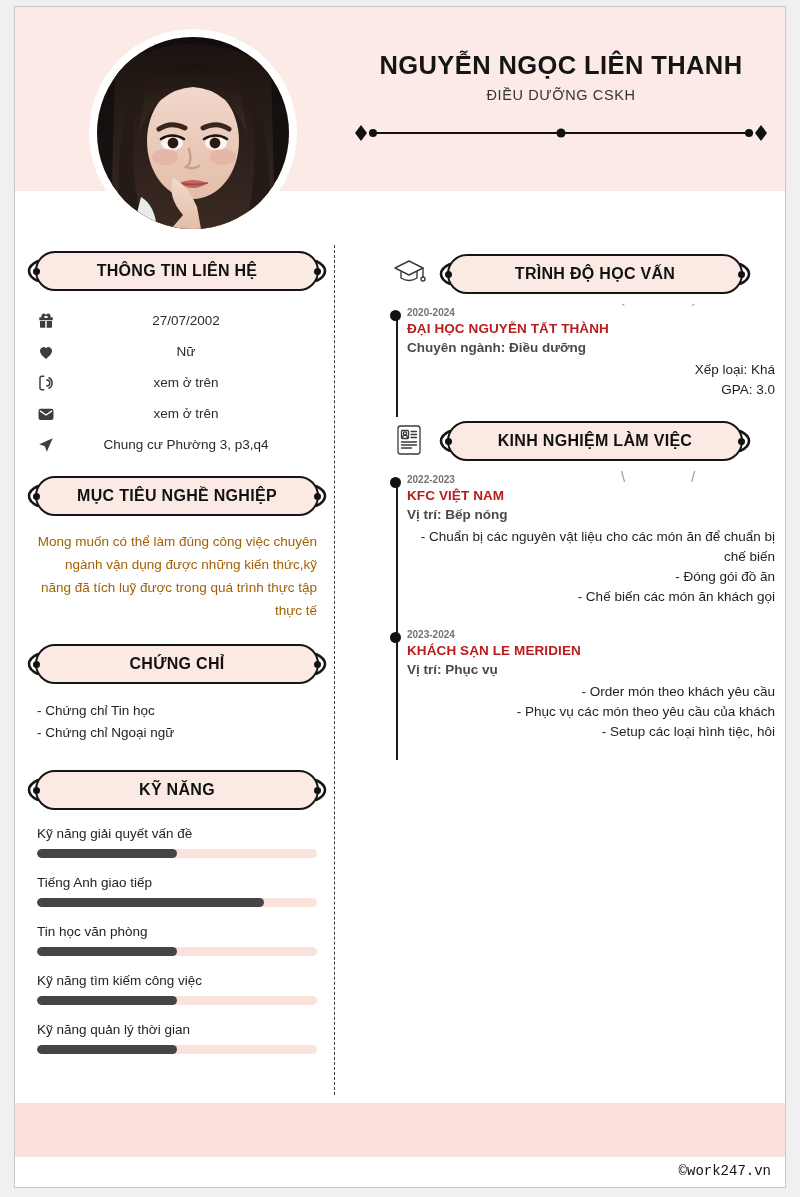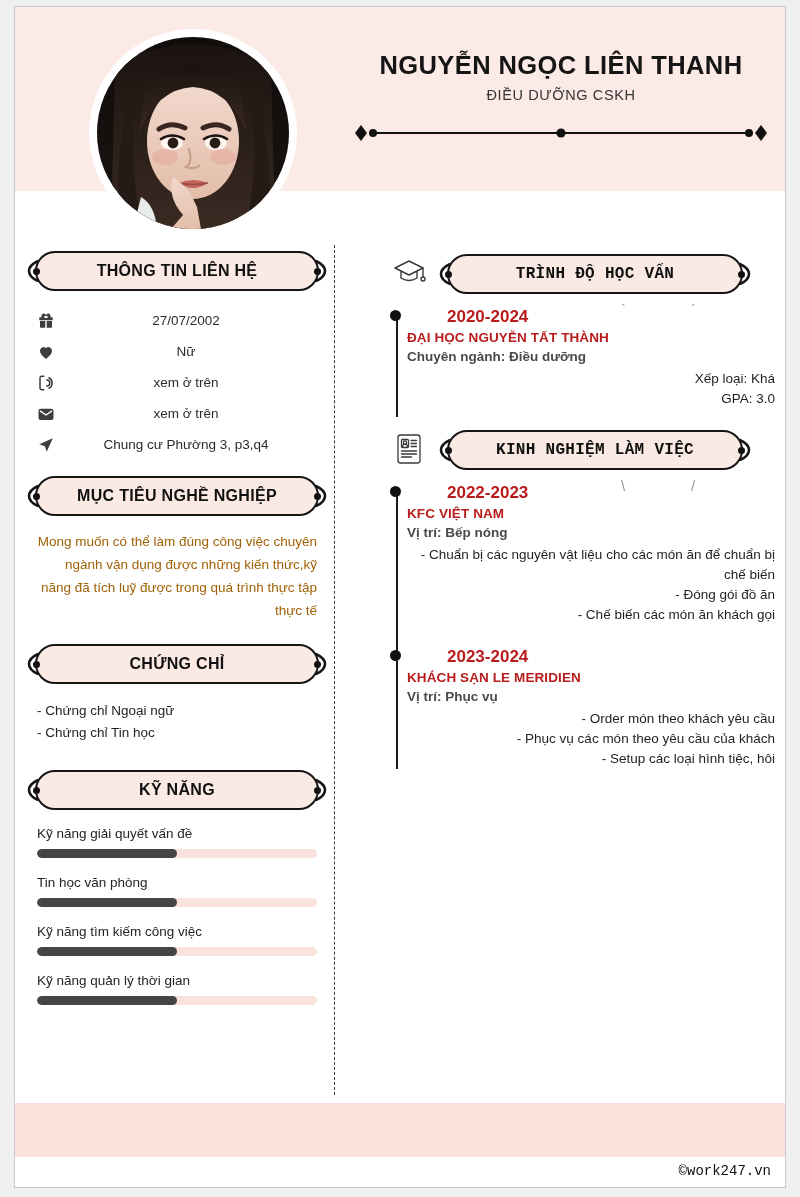--- a/index.html
+++ b/index.html
@@ -139,21 +139,21 @@
     margin-bottom: 17px;
     overflow: hidden;
   }
   .skill-fill {
     height: 100%; border-radius: 5px;
     background: #454545;
   }
 
   
   .sec-head {
-    position: relative; height: 46px; margin-bottom: 2px; font-family: Liberation Mono, monospace;
+    position: relative; height: 46px; margin-bottom: 2px;
   }
   .sec-icon {
     position: absolute; left: 20px; top: 4px;
     width: 36px; height: 36px; color: #3a3a3a;
   }
   .sec-icon svg { display: block; }
   .sec-pill {
     position: absolute; left: 68px; right: 24px; top: 3px; height: 40px;
   }
 
@@ -166,21 +166,21 @@
     position: absolute; left: 25px; top: 8px;
     width: 1.8px; background: #1a1a1a;
   }
   .tl-item { position: relative; margin-bottom: 18px; }
   .tl-bullet {
     position: absolute; left: -17px; top: 3px;
     width: 11px; height: 11px; border-radius: 50%;
     background: #111;
   }
   .tl-years {
-    font-size: 17px; font-weight: bold; color: #b91c1c; margin-bottom: 3px; margin-left: 40px;
+    font-size: 10px; font-weight: bold; color: #737373; margin-bottom: 3px;
   }
   .tl-org {
     font-size: 13.5px; font-weight: bold; color: #b91c1c; margin-bottom: 4px;
     letter-spacing: .1px;
   }
   .tl-sub {
     font-size: 13.5px; color: #4a4a4a; margin-bottom: 5px; font-weight: bold;
   }
   .tl-b {
     font-size: 13.5px; color: #1f1f1f; line-height: 20px; text-align: right;
@@ -352,22 +352,22 @@
       <svg class="pill-notch r" viewBox="0 0 11 22" xmlns="http://www.w3.org/2000/svg">
         <path d="M0 1 Q9 5 9 11 Q9 17 0 21" stroke="#151515" stroke-width="2.6" fill="none" stroke-linecap="round"></path>
       </svg>
       <div class="pill-body">
           <span class="pill-label">CHỨNG CHỈ</span>
         </div>
       <span class="pill-dot l"></span>
       <span class="pill-dot r"></span>
     </div>
     <div class="cert-list">
+      <div class="cert-item">- Chứng chỉ Tin học</div>
       <div class="cert-item">- Chứng chỉ Ngoại ngữ</div>
-      <div class="cert-item">- Chứng chỉ Tin học</div>
     </div>
 
     <div class="pill" style="margin-top:26px">
       <svg class="pill-notch l" viewBox="0 0 11 22" xmlns="http://www.w3.org/2000/svg">
         <path d="M11 1 Q2 5 2 11 Q2 17 11 21" stroke="#151515" stroke-width="2.6" fill="none" stroke-linecap="round"></path>
       </svg>
       <svg class="pill-notch r" viewBox="0 0 11 22" xmlns="http://www.w3.org/2000/svg">
         <path d="M0 1 Q9 5 9 11 Q9 17 0 21" stroke="#151515" stroke-width="2.6" fill="none" stroke-linecap="round"></path>
       </svg>
       <div class="pill-body">
@@ -375,20 +375,26 @@
         </div>
       <span class="pill-dot l"></span>
       <span class="pill-dot r"></span>
     </div>
 
     <div class="skills">
       <div>
         <div class="skill-name">Kỹ năng giải quyết vấn đề</div>
         <div class="skill-track">
             <div class="skill-fill" style="width: 50%;"></div>
+          </div>
+      </div>
+      <div>
+        <div class="skill-name">Tiếng Anh giao tiếp</div>
+        <div class="skill-track">
+            <div class="skill-fill" style="width: 81%;"></div>
           </div>
       </div>
       <div>
         <div class="skill-name">Tin học văn phòng</div>
         <div class="skill-track">
             <div class="skill-fill" style="width: 50%;"></div>
           </div>
       </div>
       <div>
         <div class="skill-name">Kỹ năng tìm kiếm công việc</div>

